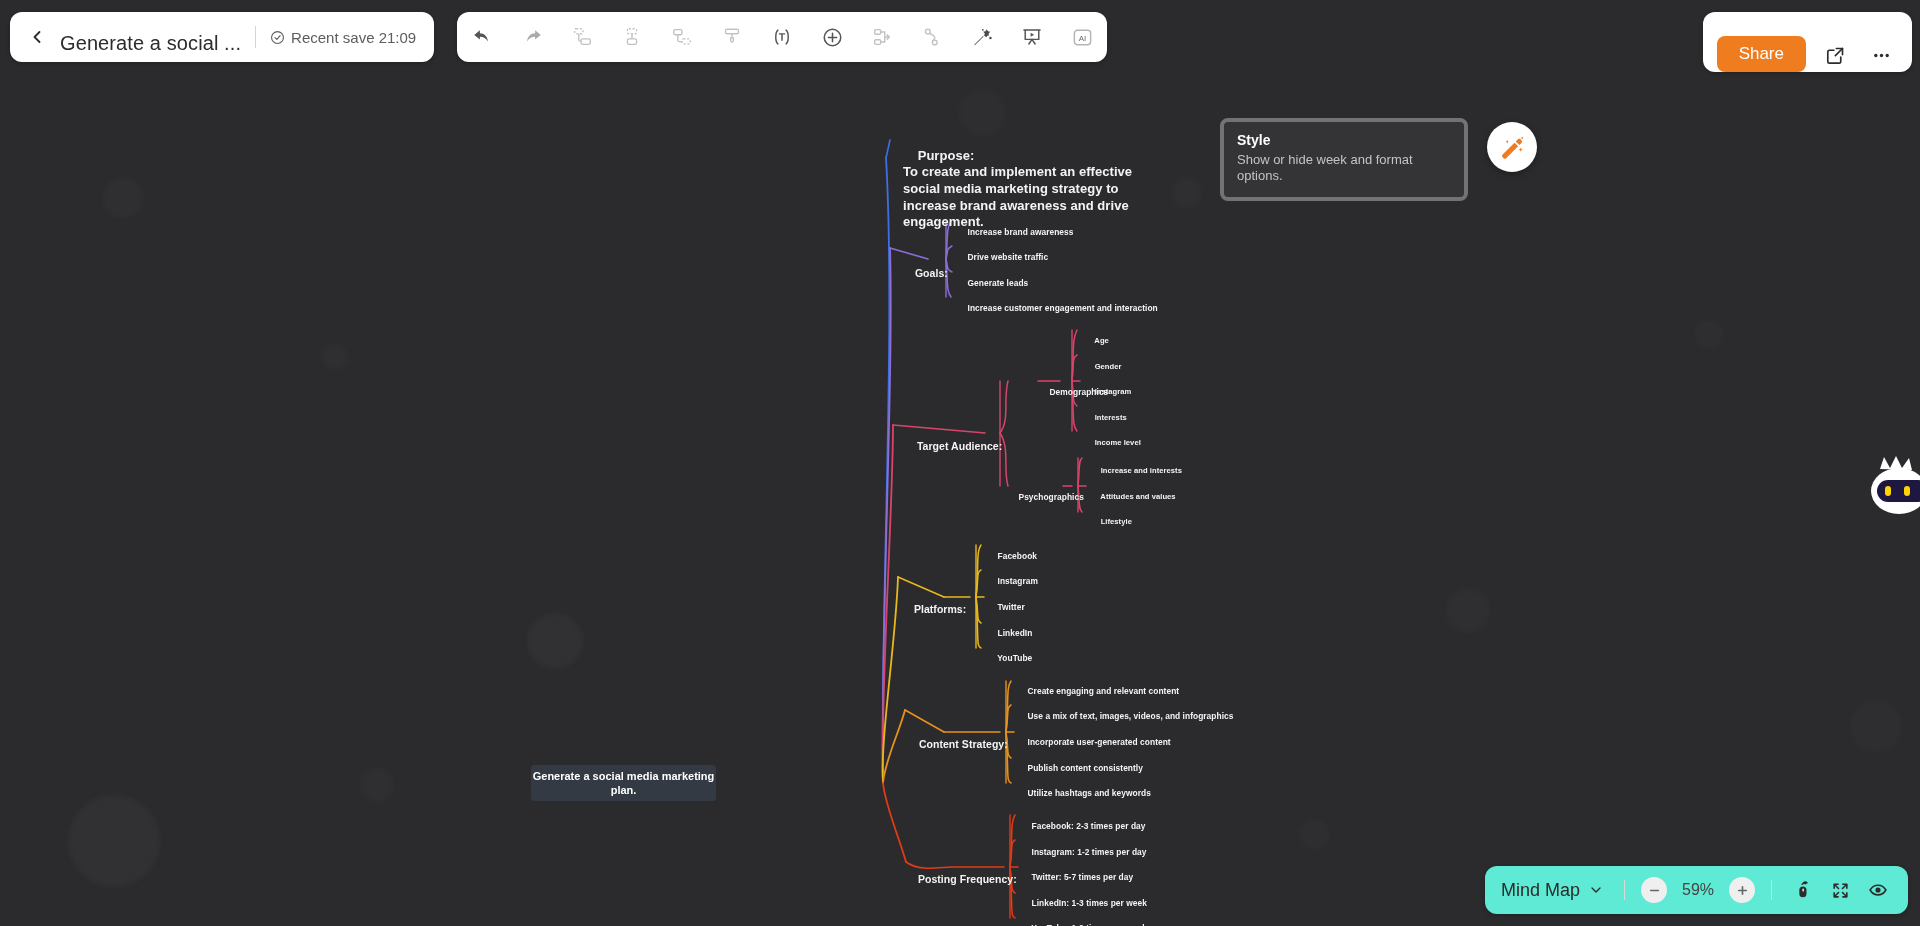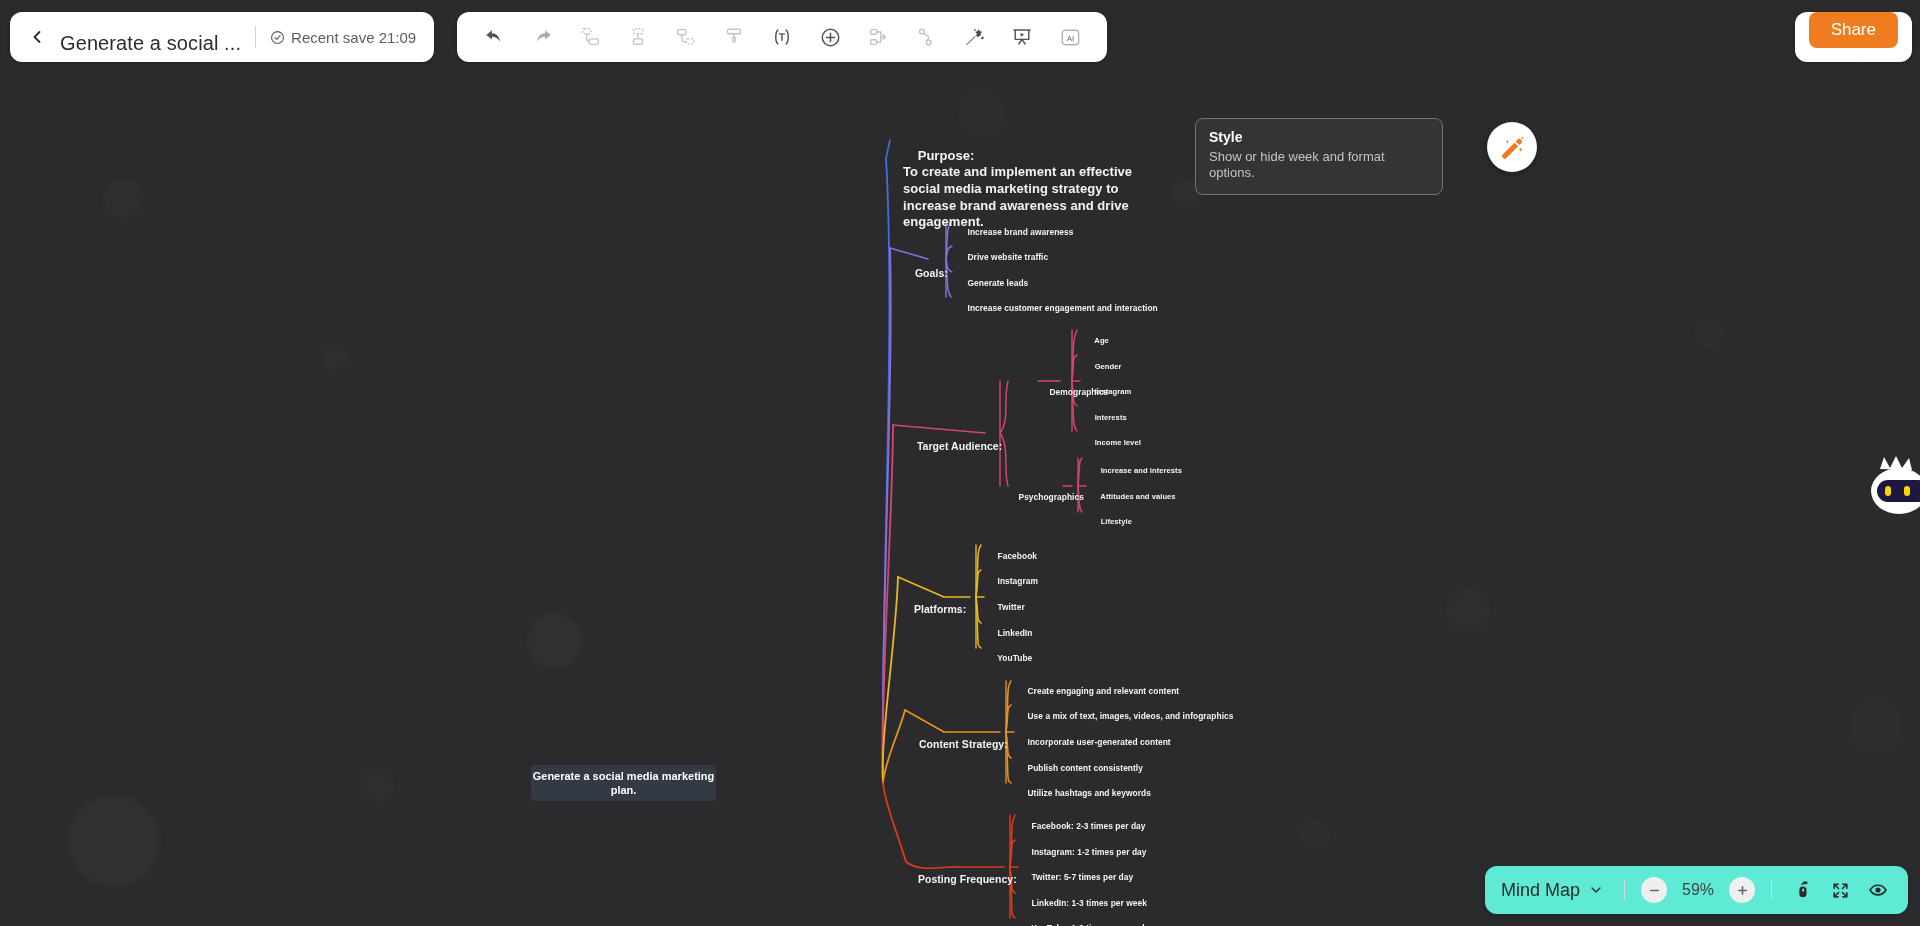--- a/index.html
+++ b/index.html
@@ -55,65 +55,64 @@
     font-size: 15px; color: #5d5d5d; white-space: nowrap;
   }
 
   
   #toolbar {
     position: absolute; left: 457px; top: 12px;
     height: 50px; width: 650px;
     background: #fff;
     border-radius: 12px;
     display: flex; align-items: center; justify-content: space-between;
-    padding: 0 20px;
+    padding: 0 8px;
     box-shadow: 0 1px 4px rgba(0,0,0,.25);
     z-index: 30;
     text-decoration: underline;
   }
   .tb-btn {
     width: 34px; height: 34px;
     display: flex; align-items: center; justify-content: center;
     border-radius: 6px; cursor: pointer;
   }
 
   
   #topright {
     position: absolute; right: 8px; top: 12px;
-    height: 50px;
+    height: 60px;
     background: #fff;
     border-radius: 12px;
-    display: flex; align-items: center;
+    display: flex; align-items: flex-end;
     padding: 0 14px; gap: 12px;
     box-shadow: 0 1px 4px rgba(0,0,0,.25);
     z-index: 30;
-    flex-direction: column;
   }
   #share-btn {
     background: #f07c20;
     color: #fff;
     font-size: 17px;
     border: none;
     border-radius: 8px;
     padding: 8px 22px;
     cursor: pointer;
     font-family: "Liberation Sans", sans-serif;
   }
   #topright .icon-btn {
     width: 34px; height: 34px;
     display: flex; align-items: center; justify-content: center;
     cursor: pointer; border-radius: 6px;
   }
 
   
   #style-tooltip {
-    position: absolute; left: 1195px; top: 118px;
+    position: absolute; left: 1220px; top: 118px;
     width: 248px;
     background: #343437;
-    border: 1px solid #737373;
+    border: 4px solid #737373;
     border-radius: 8px;
     padding: 10px 13px 12px;
     z-index: 25;
   }
   #style-tooltip .t-title {
     color: #ffffff; font-size: 14px; font-weight: bold; margin-bottom: 4px;
   }
   #style-tooltip .t-desc {
     color: #c4c4c6; font-size: 13px; line-height: 1.25;
   }

